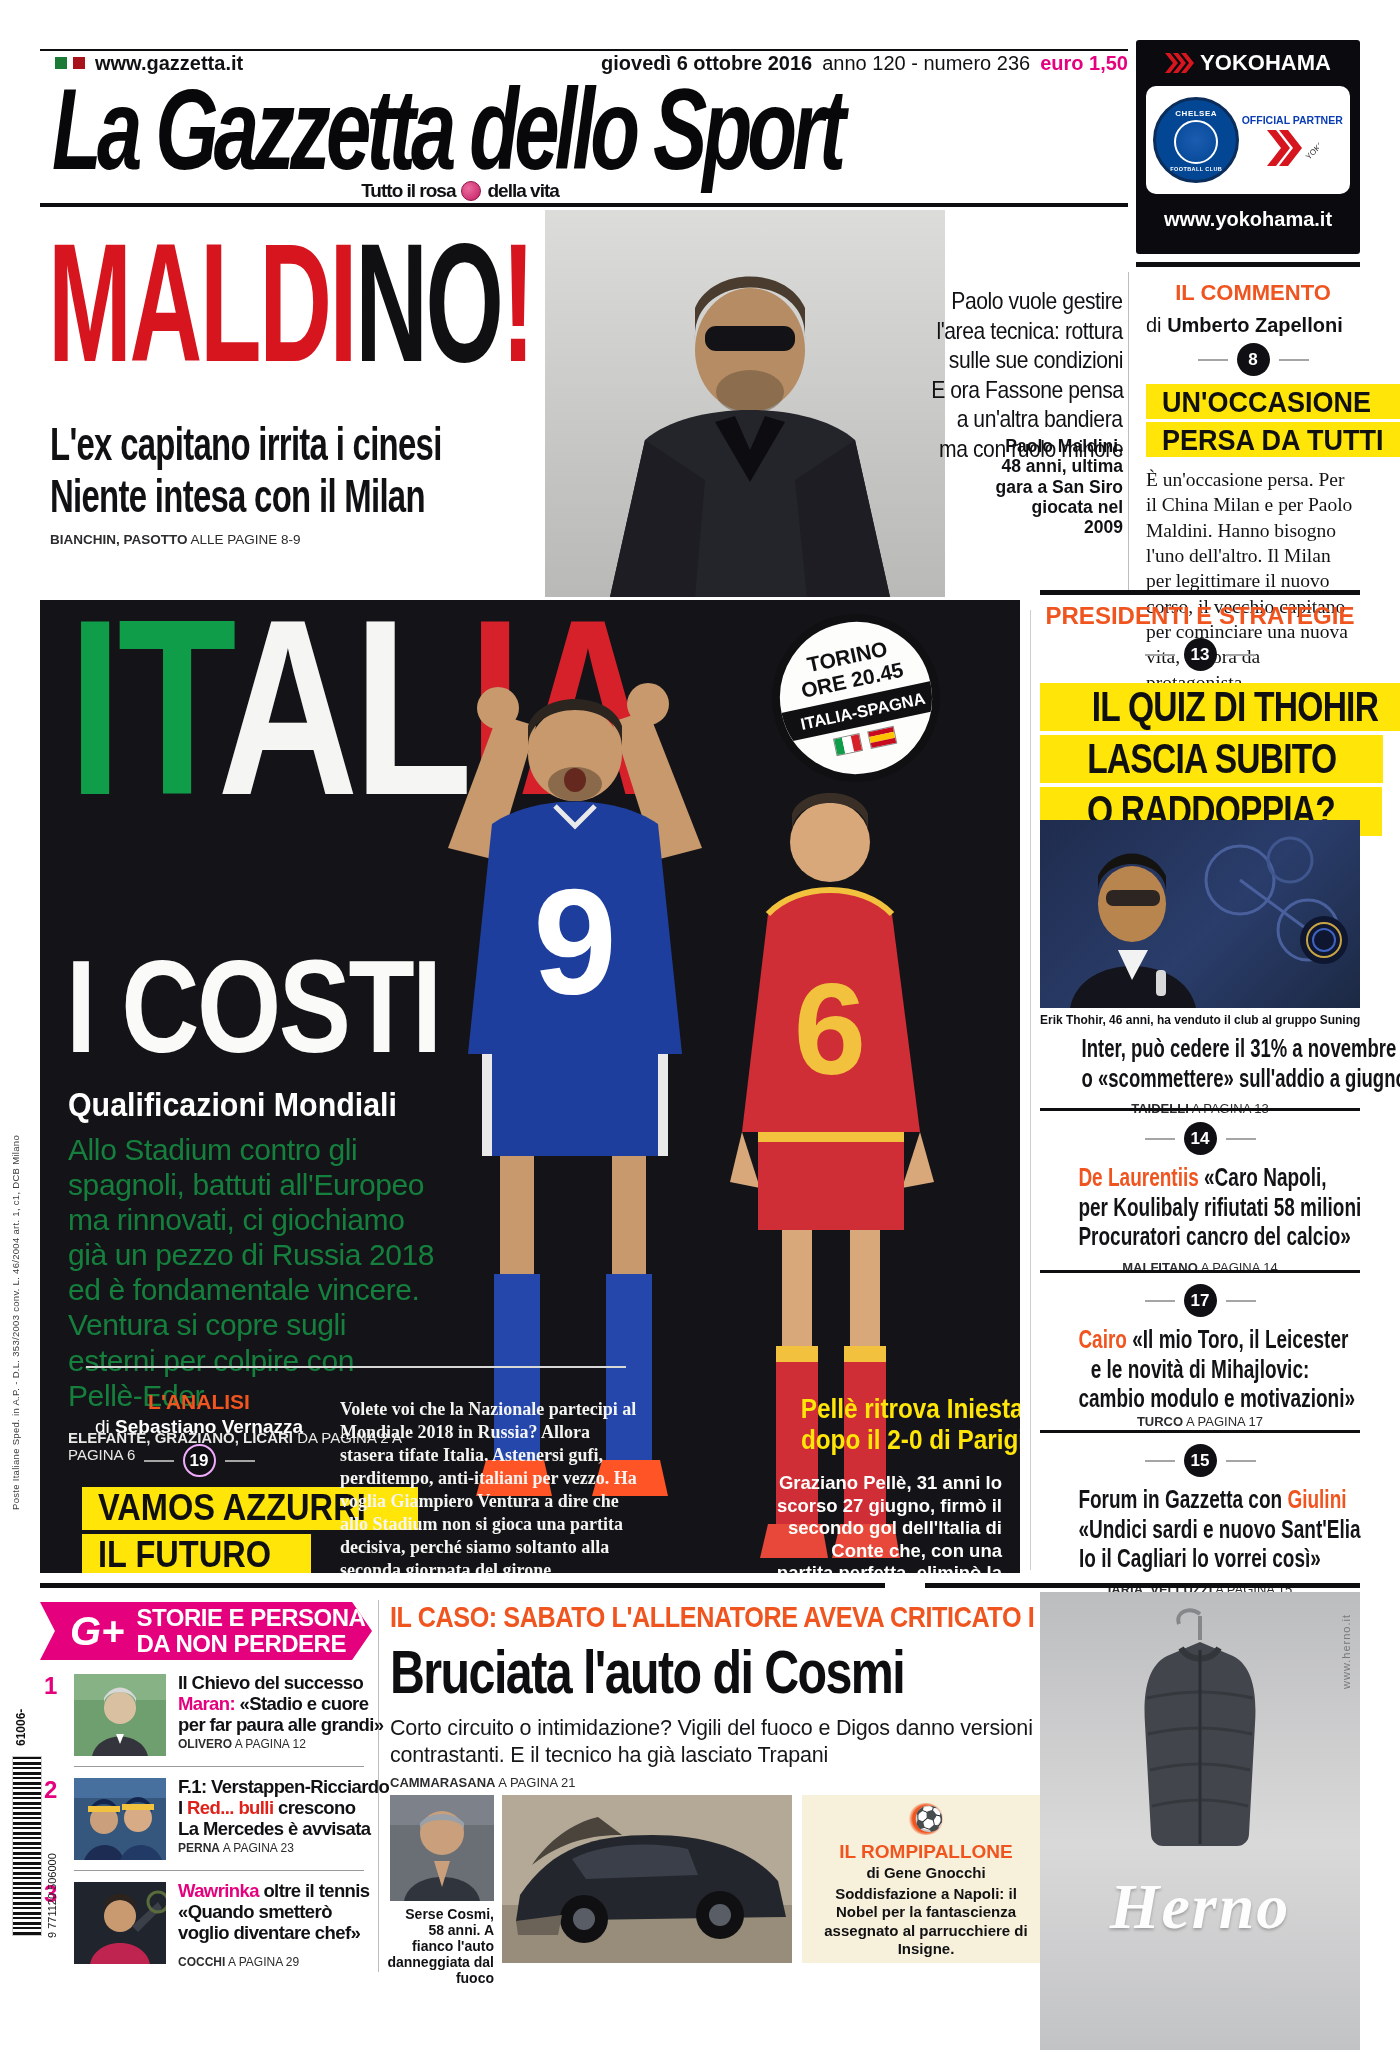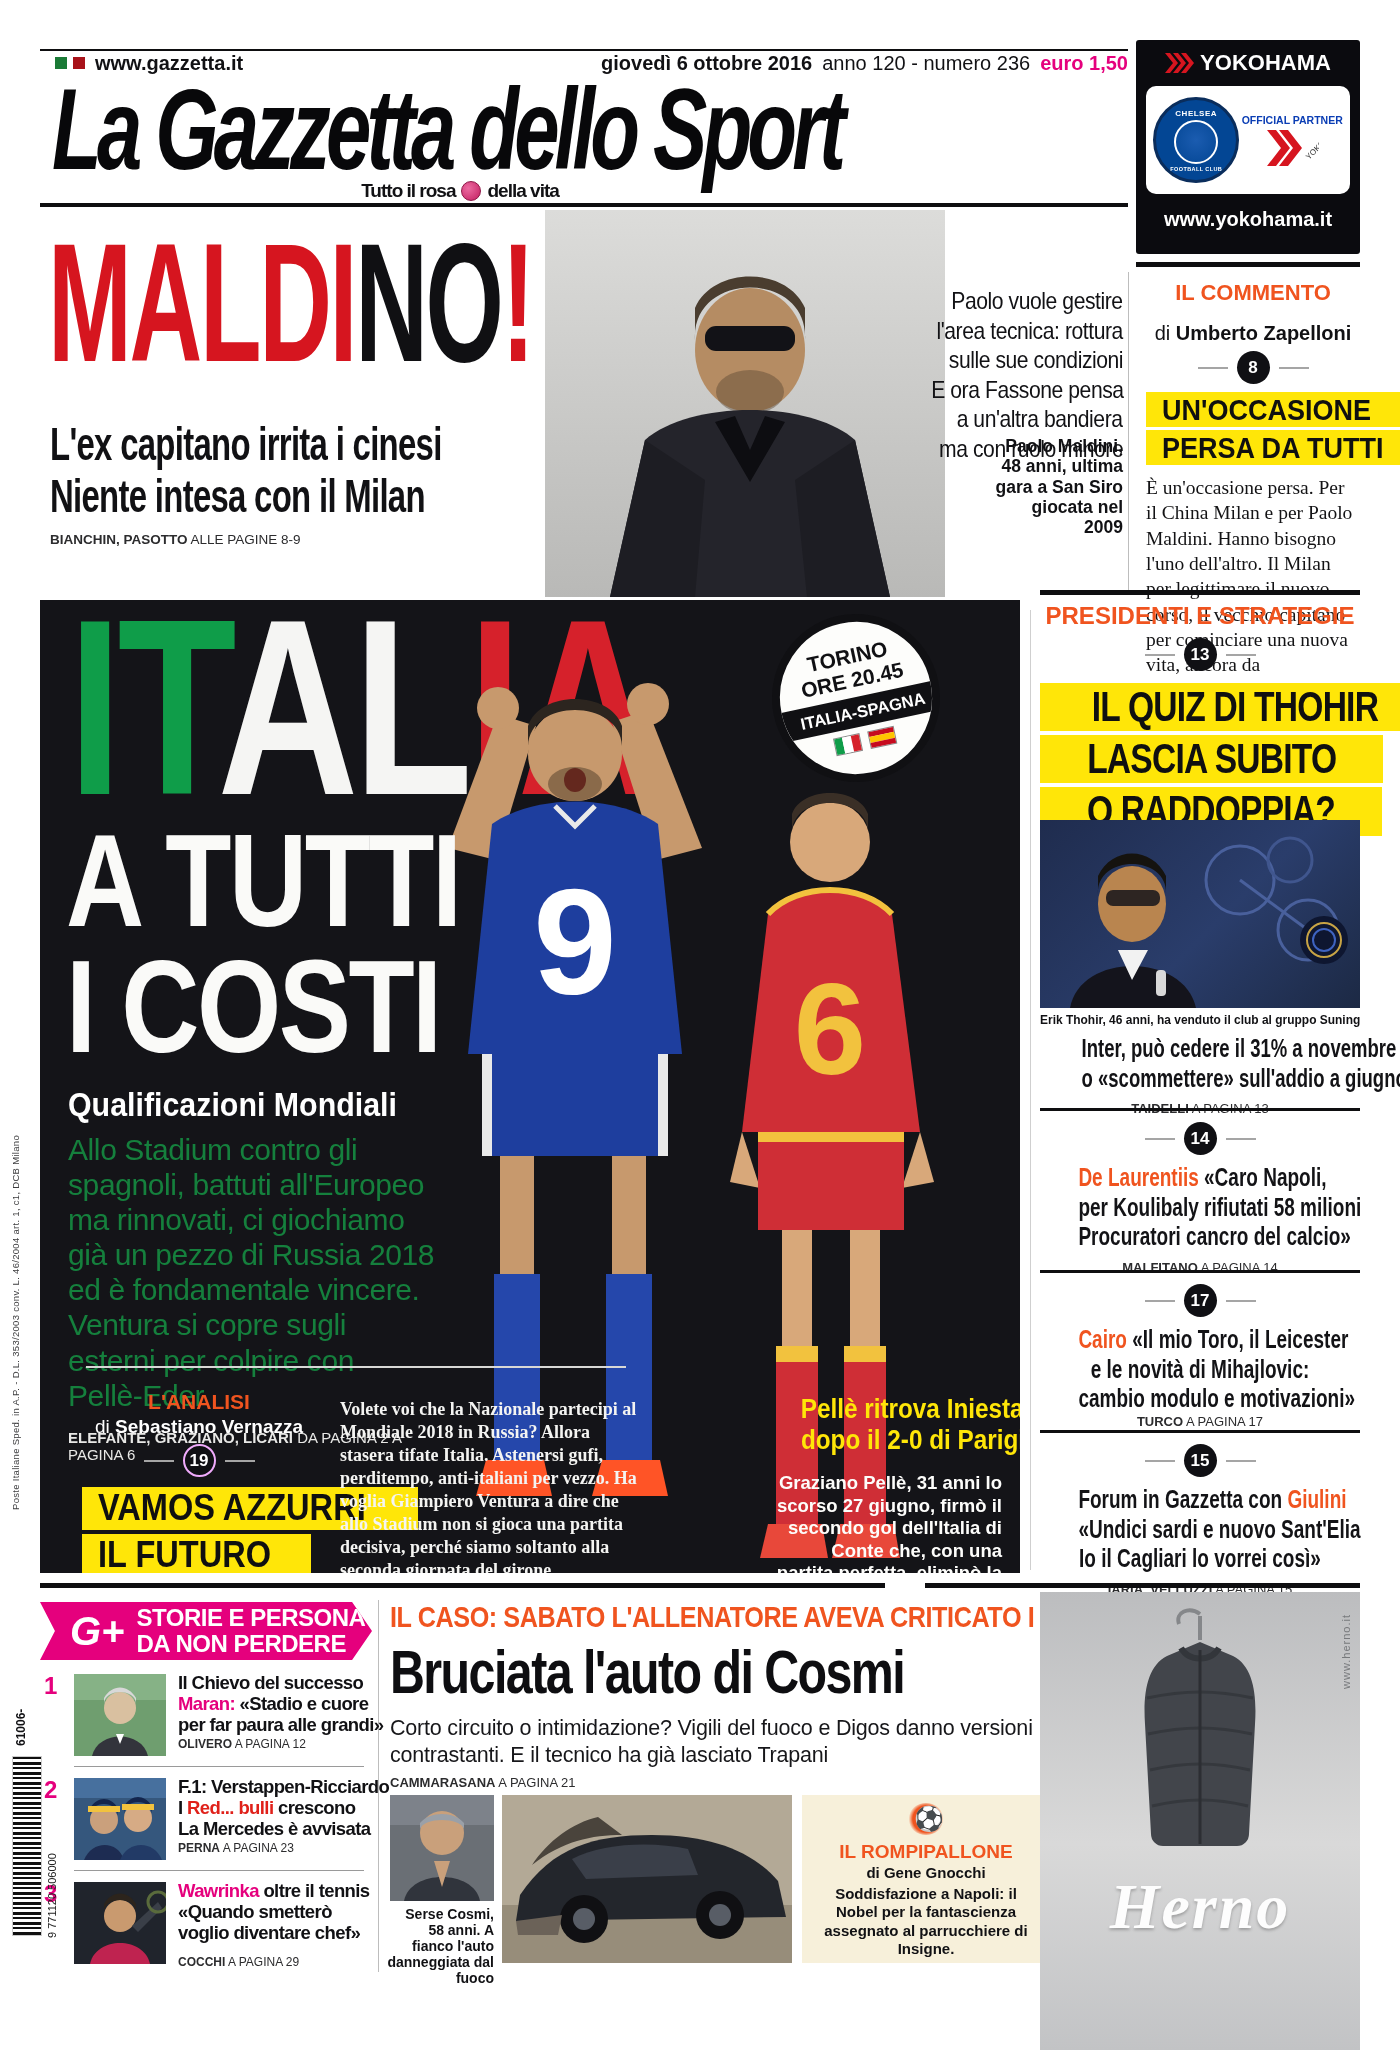--- a/index.html
+++ b/index.html
@@ -116,21 +116,21 @@
     <span class="sxr n" style="transform:scaleX(.88)">E ora Fassone pensa</span><br>
     <span class="sxr n" style="transform:scaleX(.88)">a un'altra bandiera</span><br>
     <span class="sxr n" style="transform:scaleX(.88)">ma con ruolo minore</span>
   </div>
   <div class="abs b" style="left:988px;top:436px;width:135px;text-align:right;font-size:17.5px;line-height:1.16">Paolo Maldini, 48 anni, ultima gara a San Siro giocata nel 2009</div>
 
   <div class="abs" style="left:1128px;top:272px;width:1px;height:318px;background:#bdbdbd"></div>
 
   <div class="abs" style="left:1146px;top:280px;width:214px">
     <div class="kick" style="text-align:center;font-size:22px">IL COMMENTO</div>
-    <div style="text-align:center;font-size:20px;margin-top:16px">
+    <div style="font-size:20px;margin-top:8px">
       <span>di </span><span class="b">Umberto Zapelloni</span>
     </div>
     <div class="badgeRow" style="margin-top:6px">
       <span class="ln"></span>
         <span class="bc">8</span>
         <span class="ln"></span>
     </div>
     <div style="margin-top:8px">
       <span class="hl n" style="font-size:30px"><span class="sx" style="transform:scaleX(.9)">UN'OCCASIONE</span></span><br>
       <span class="hl n" style="font-size:30px;margin-top:3px"><span class="sx" style="transform:scaleX(.9)">PERSA DA TUTTI</span></span>
@@ -204,23 +204,20 @@
             </span>
           <span style="display:inline-flex;flex-direction:column;width:27px;height:18px;border:1px solid #888">
               <span style="flex:1;background:#c60b1e"></span>
               <span style="flex:1.4;background:#ffc400"></span>
               <span style="flex:1;background:#c60b1e"></span>
             </span>
         </div>
       </div>
     </div>
 
-    <div class="abs n" style="left:26px;top:218px;font-size:132px;font-weight:bold;line-height:.96;color:#fafaf8;letter-spacing:-3px">
-      <span class="sx" style="transform:scaleX(.82)">A TUTTI</span>
-    </div>
     <div class="abs n" style="left:26px;top:344px;font-size:132px;font-weight:bold;line-height:.96;color:#fafaf8;letter-spacing:-3px">
       <span class="sx" style="transform:scaleX(.82)">I COSTI</span>
     </div>
 
     <div class="abs" style="left:28px;top:486px;width:368px">
       <div class="b n" style="font-size:33px;color:#fff"><span class="sx" style="transform:scaleX(.92)">Qualificazioni Mondiali</span></div>
       <div style="margin-top:8px;font-size:30px;line-height:1.17;color:#15803d;letter-spacing:-.4px">Allo Stadium contro gli spagnoli, battuti all'Europeo ma rinnovati, ci giochiamo già un pezzo di Russia 2018 ed è fondamentale vincere. Ventura si copre sugli esterni per colpire con Pellè-Eder</div>
       <div style="margin-top:16px;font-size:15px;color:#e8e8e6">
         <span class="b">ELEFANTE, GRAZIANO, LICARI</span><span> DA PAGINA 2 A PAGINA 6</span>
       </div>

